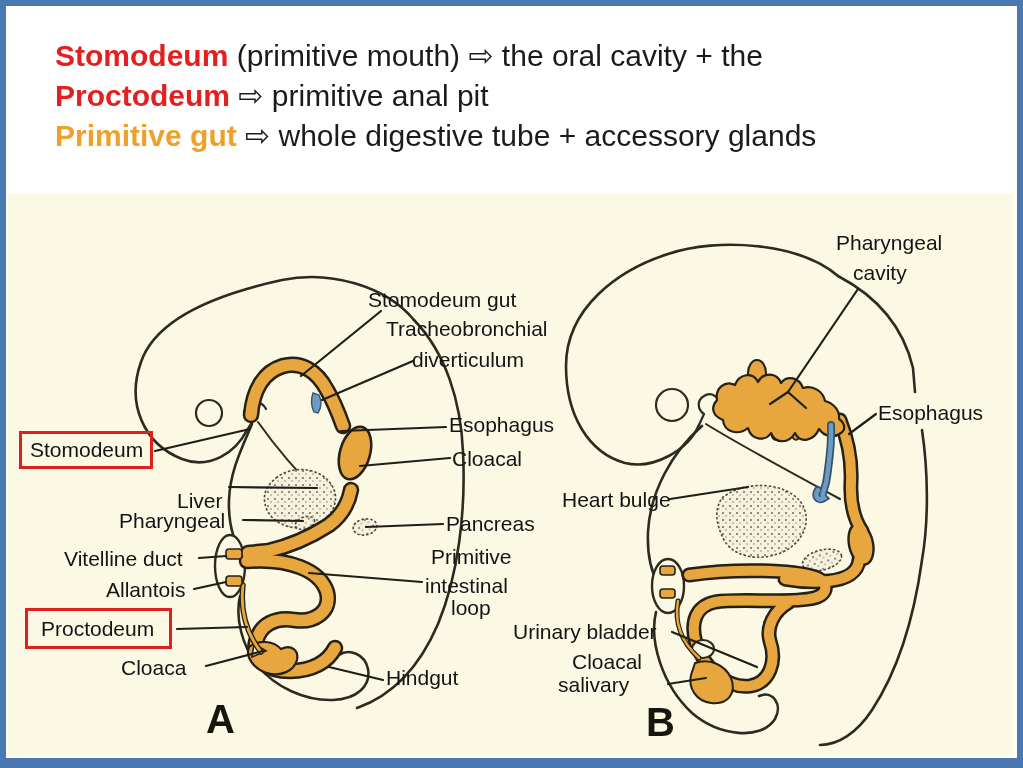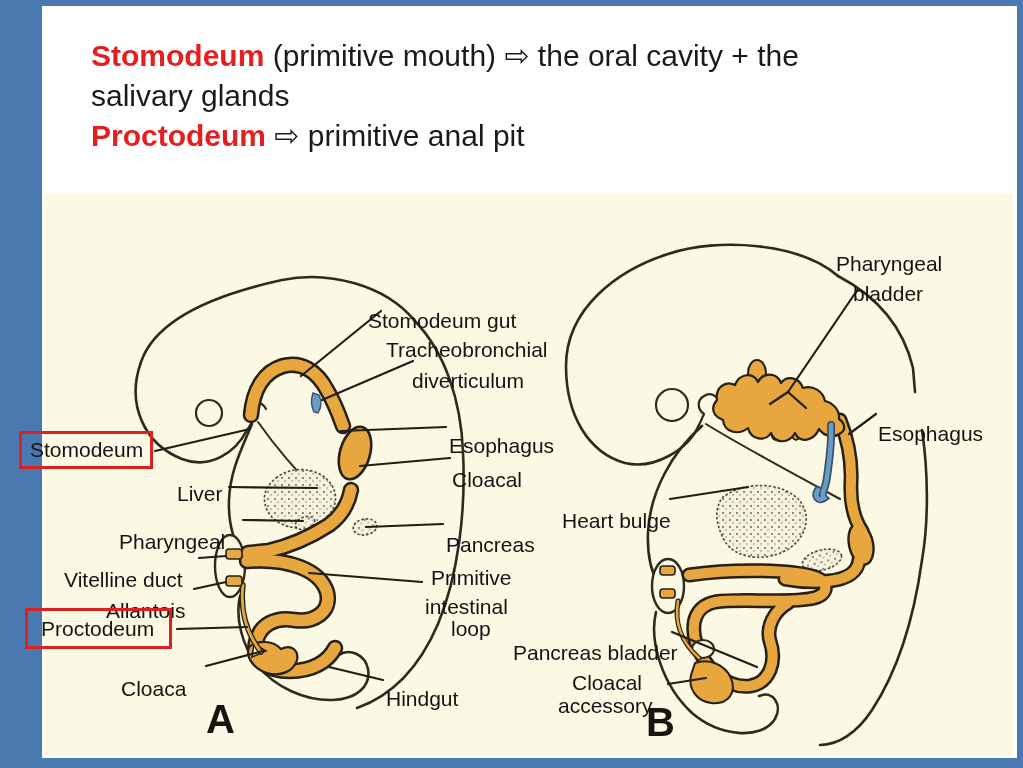--- a/index.html
+++ b/index.html
@@ -4,57 +4,55 @@
 <style>
   html,body{margin:0;padding:0;}
   body{
     width:1023px;height:768px;position:relative;overflow:hidden;
     font-family:"Liberation Sans","DejaVu Sans",sans-serif;
     background:#4a78b0;
   }
   .inner{
     position:absolute;top:6px;left:6px;right:6px;bottom:10px;
     background:#ffffff;
-    margin-left:36px;
   }
   .panel{
     position:absolute;left:2px;right:4px;top:188px;bottom:2px;
     background:#fbf8e3;
   }
   .intro{
     position:absolute;left:49px;top:30px;width:920px;
     font-size:30px;line-height:40px;color:#1b1b1b;
   }
   .intro .term{font-weight:bold;}
   .term-red{color:#e31f1f;}
   .term-orange{color:#f0a028;}
   svg.fig{position:absolute;left:0;top:0;width:1023px;height:768px;pointer-events:none;}
   .lbl{
     position:absolute;font-size:21px;color:#141414;white-space:nowrap;
     line-height:23px;
-    margin-top:21px;
   }
   .redbox{
     position:absolute;border:3.5px solid #dd2020;background:transparent;
     display:flex;align-items:center;box-sizing:border-box;
   }
   .redbox .lblin{font-size:21px;color:#141414;white-space:nowrap;}
   .panel-letter{
     position:absolute;font-size:40px;font-weight:800;color:#16160f;
   }
 </style>
 </head>
 <body>
 
 <div class="inner">
 
   <div class="intro">
     <div><span class="term term-red">Stomodeum</span><span> (primitive mouth) ⇨ the oral cavity + the</span></div>
-    <div><span>salivary glands</span></div>
     <div><span class="term term-red">Proctodeum</span><span> ⇨ primitive anal pit</span></div>
+    <div><span class="term term-orange">Primitive gut</span><span> ⇨ whole digestive tube + accessory glands</span></div>
   </div>
 
   <div class="panel"></div>
 </div>
 
 <svg class="fig" viewBox="0 0 1023 768" aria-hidden="true">
   <defs>
     <pattern id="stip" width="7" height="7" patternUnits="userSpaceOnUse">
       <rect width="7" height="7" fill="#f6f2dd"></rect>
       <circle cx="2" cy="2" r="0.9" fill="#5c5c4a"></circle>
@@ -179,41 +177,41 @@
     <line x1="672" y1="632" x2="757" y2="667"></line>
     <line x1="668" y1="684" x2="706" y2="678"></line>
   </g>
 </svg>
 
 <div class="lbl" style="left:368px;top:288px">Stomodeum gut</div>
 <div class="lbl" style="left:386px;top:317px">Tracheobronchial</div>
 <div class="lbl" style="left:412px;top:348px">diverticulum</div>
 <div class="lbl" style="left:449px;top:413px">Esophagus</div>
 <div class="lbl" style="left:452px;top:447px">Cloacal</div>
-<div class="lbl" style="left:177px;top:461px">Liver</div>
+<div class="lbl" style="left:177px;top:489px">Liver</div>
 <div class="lbl" style="left:119px;top:509px">Pharyngeal</div>
 <div class="lbl" style="left:64px;top:547px">Vitelline duct</div>
 <div class="lbl" style="left:106px;top:578px">Allantois</div>
 <div class="lbl" style="left:121px;top:656px">Cloaca</div>
 <div class="lbl" style="left:446px;top:512px">Pancreas</div>
 <div class="lbl" style="left:431px;top:545px">Primitive</div>
 <div class="lbl" style="left:425px;top:574px">intestinal</div>
 <div class="lbl" style="left:451px;top:596px">loop</div>
 <div class="lbl" style="left:386px;top:666px">Hindgut</div>
 
 <div class="redbox" style="left:19px;top:431px;width:134px;height:38px;padding-left:8px">
   <span class="lblin">Stomodeum</span>
 </div>
 <div class="redbox" style="left:25px;top:608px;width:147px;height:41px;padding-left:13px">
   <span class="lblin">Proctodeum</span>
 </div>
 
 <div class="panel-letter" style="left:206px;top:697px">A</div>
 
 <div class="lbl" style="left:836px;top:231px">Pharyngeal</div>
-<div class="lbl" style="left:853px;top:261px">bladder</div>
+<div class="lbl" style="left:853px;top:261px">cavity</div>
 <div class="lbl" style="left:878px;top:401px">Esophagus</div>
 <div class="lbl" style="left:562px;top:488px">Heart bulge</div>
-<div class="lbl" style="left:513px;top:620px">Pancreas bladder</div>
+<div class="lbl" style="left:513px;top:620px">Urinary bladder</div>
 <div class="lbl" style="left:572px;top:650px">Cloacal</div>
-<div class="lbl" style="left:558px;top:673px">accessory</div>
+<div class="lbl" style="left:558px;top:673px">salivary</div>
 
 <div class="panel-letter" style="left:646px;top:700px">B</div>
 
 </body></html>

